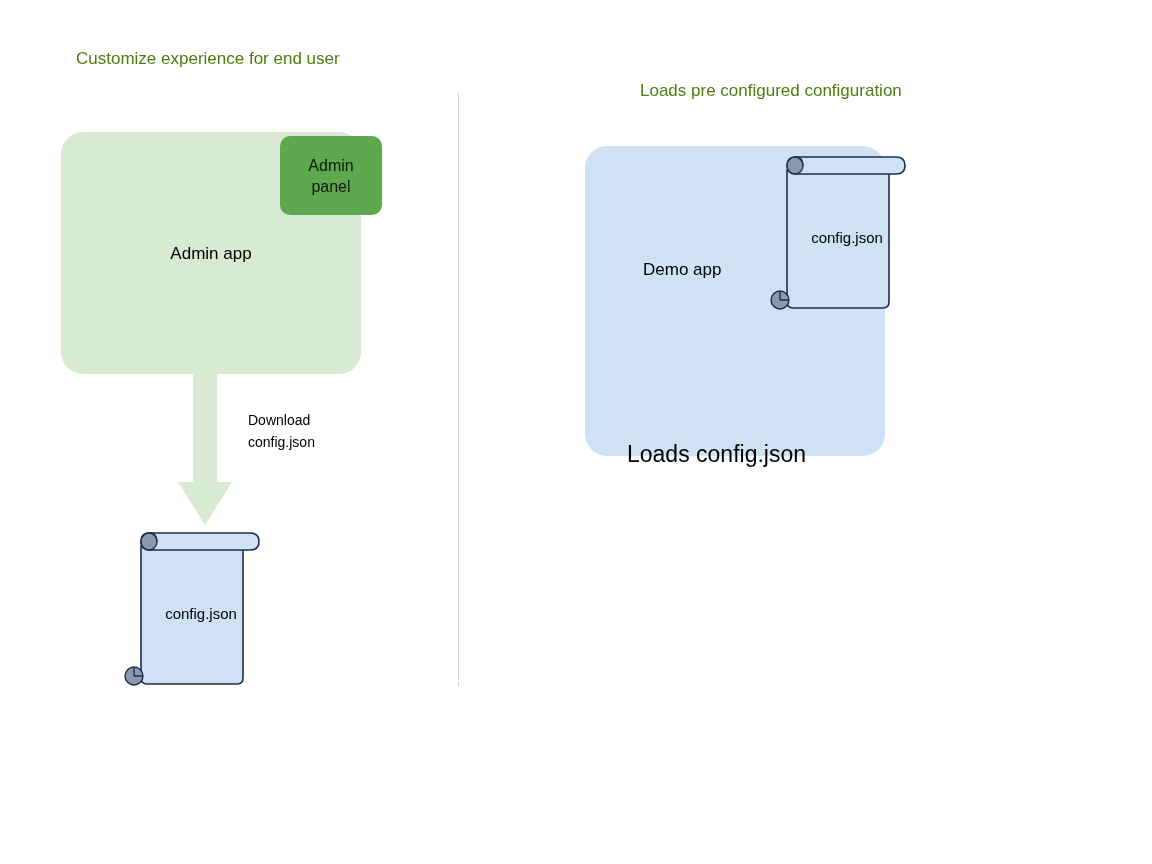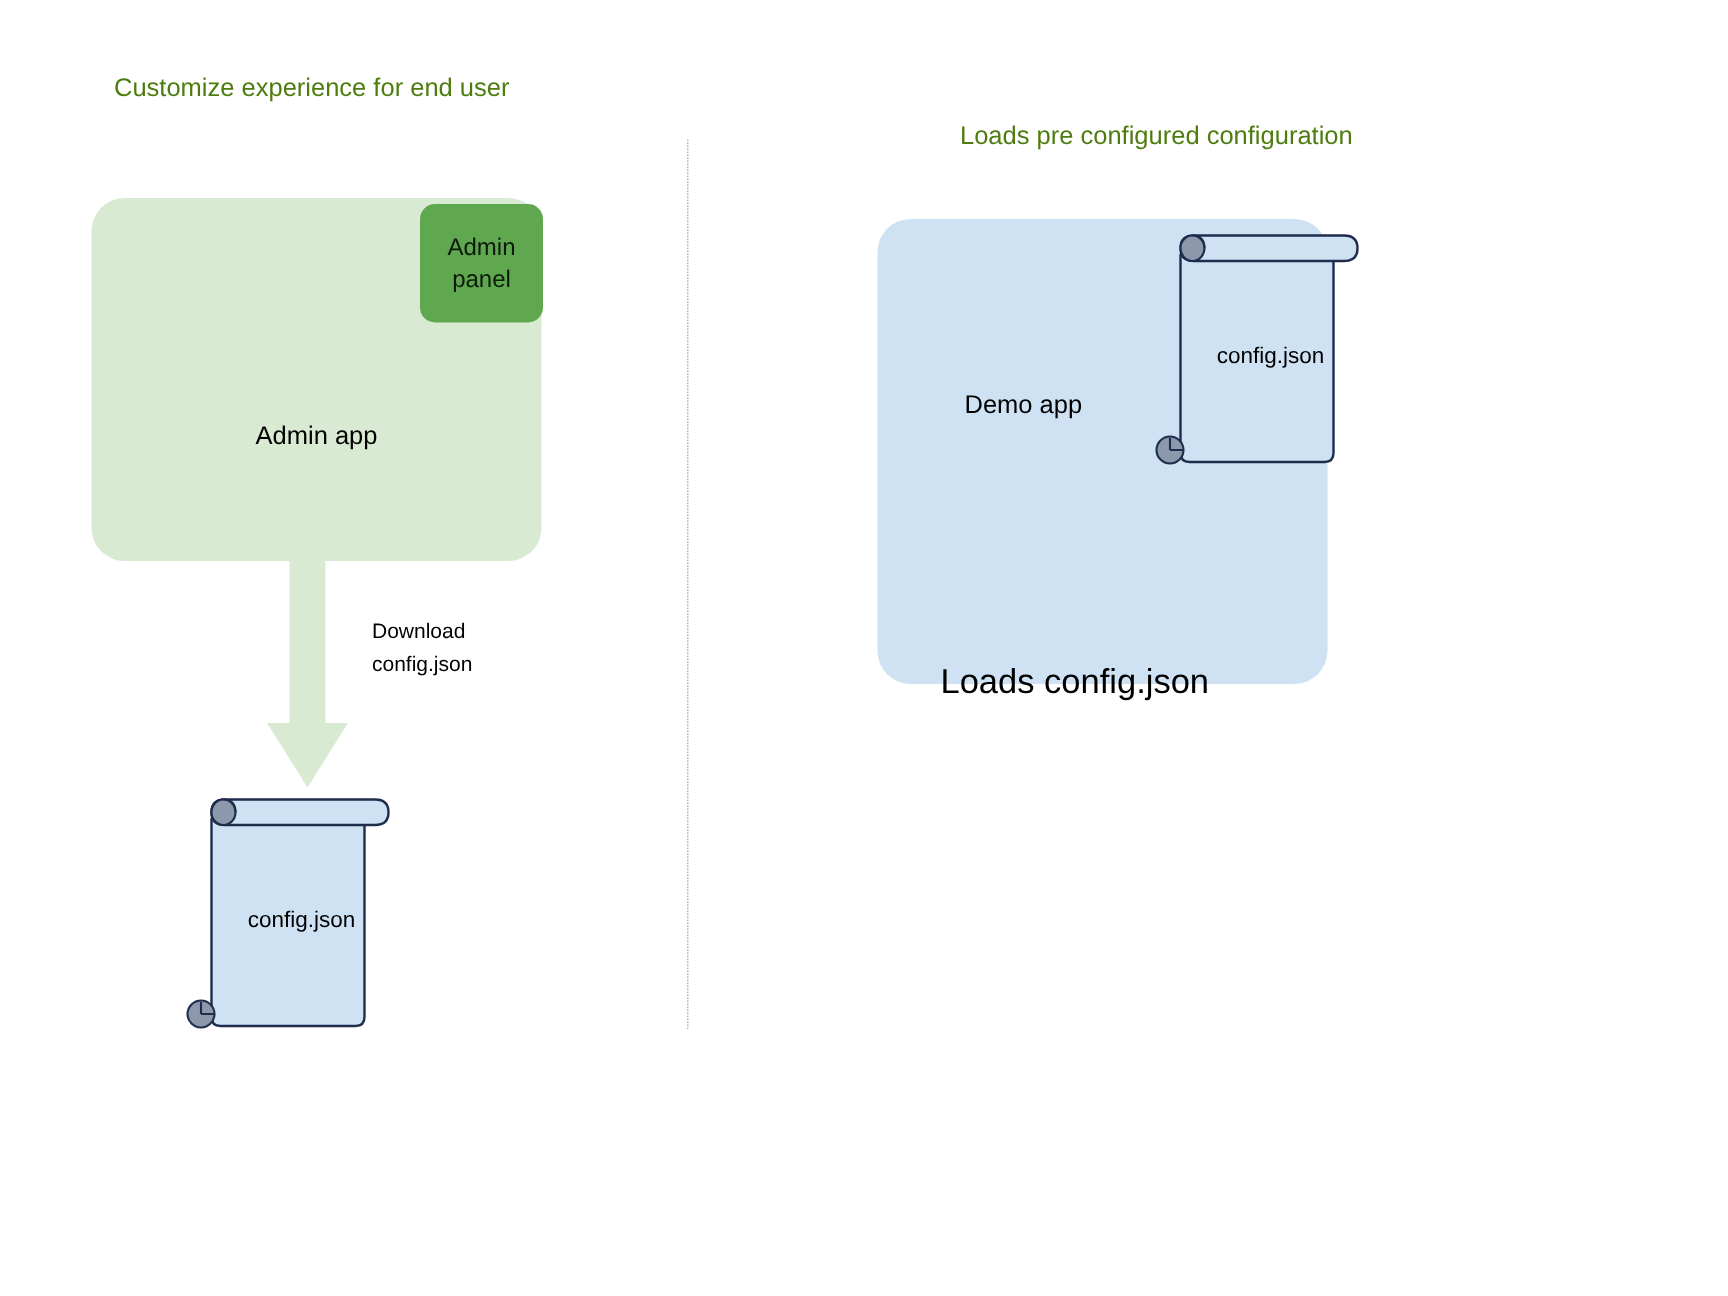--- a/index.html
+++ b/index.html
@@ -68,33 +68,32 @@
     line-height: 20px;
     white-space: nowrap;
     color: #000;
   }
   #admin-app-label {
     left: 0; right: 0;
     top: 112px;
     text-align: center;
     
     padding-right: 0px;
-    margin-top: 37px;
   }
   #demo-app-label {
     left: 58px;
     top: 114px;
   }
 
   
   #admin-panel {
     position: absolute;
     left: 280px;
     top: 136px;
-    width: 82px;
+    width: 102px;
     height: 79px;
     background: #5ea martin;
     background: #5da martin;
     background: #60a84f;
     border-radius: 10px;
     color: #0b1a09;
     font-size: 16px;
     line-height: 21px;
     display: flex;
     flex-direction: column;

